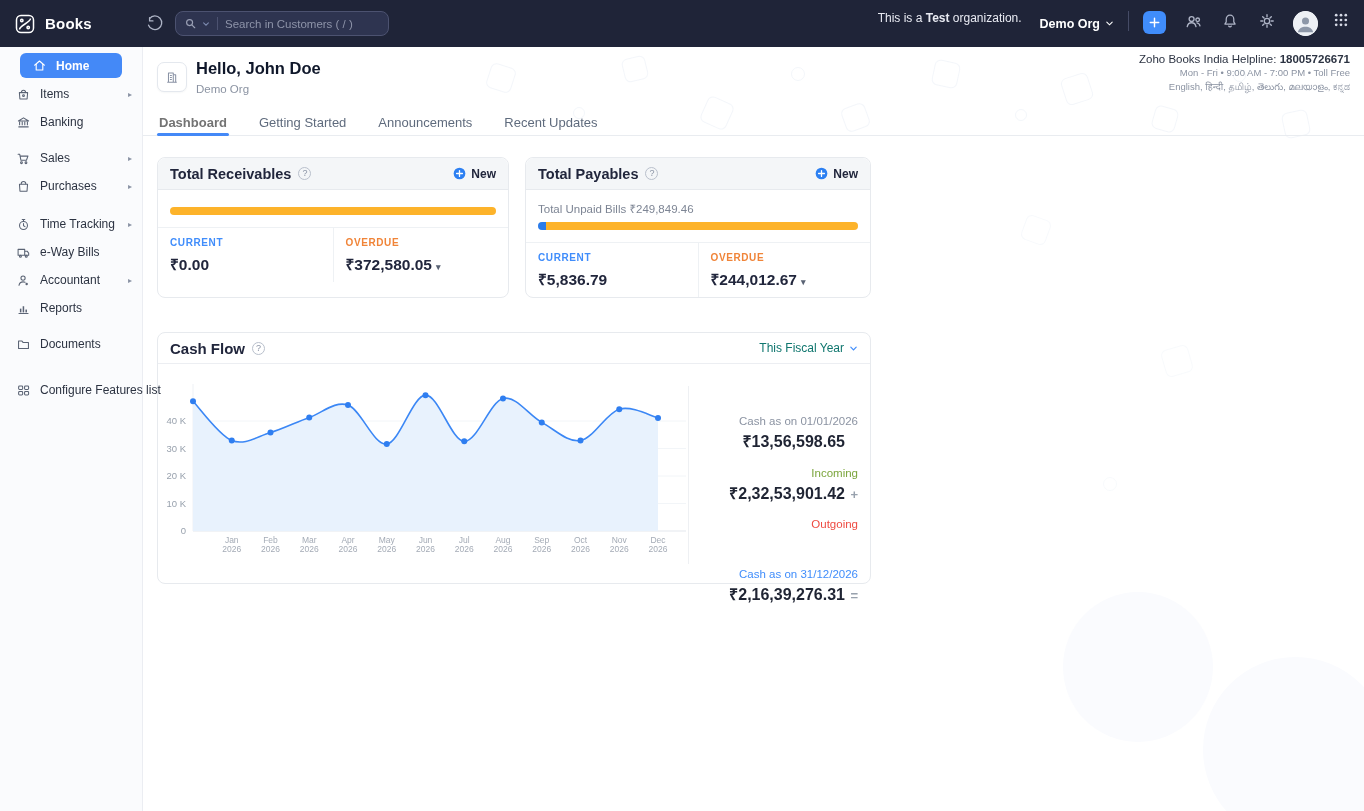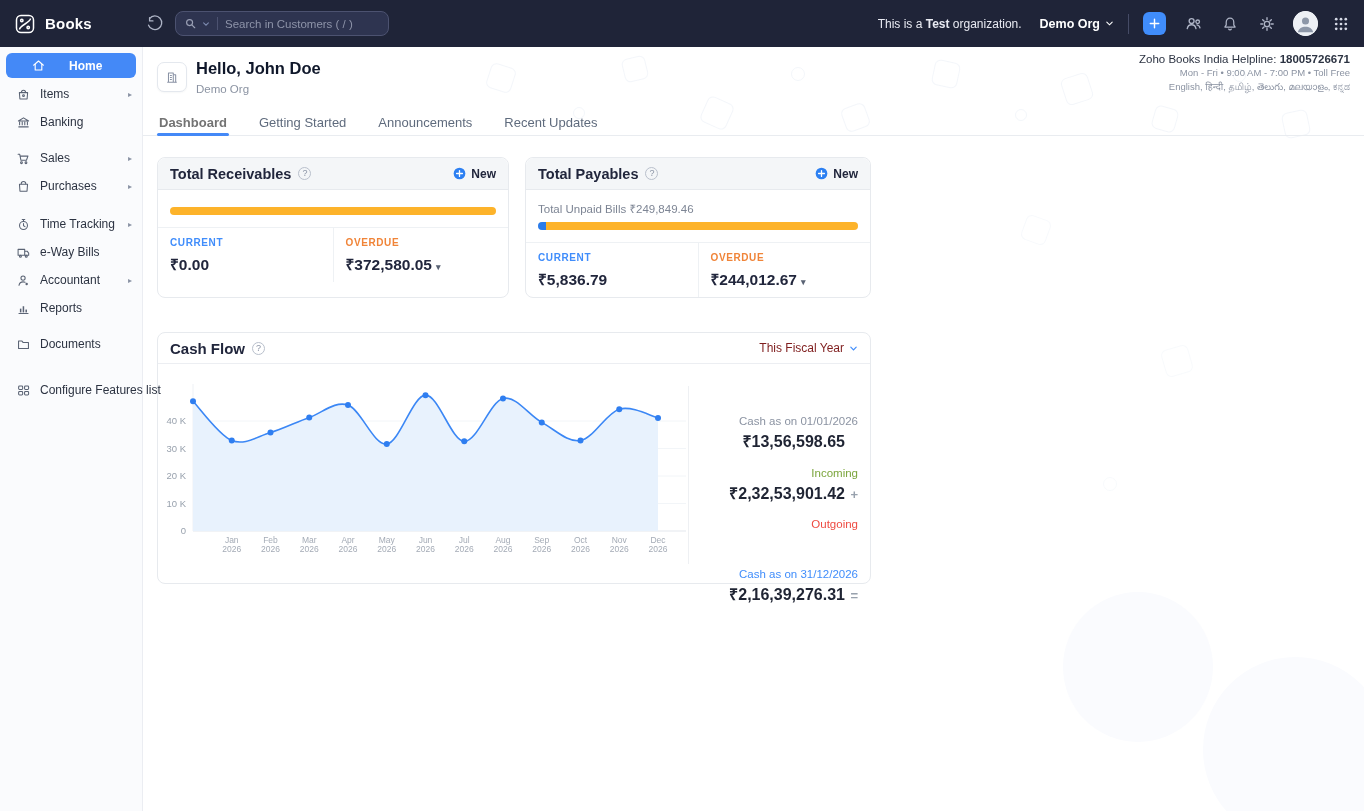--- a/index.html
+++ b/index.html
@@ -14,43 +14,43 @@
   .brand-name { font-size:15px; font-weight:700; letter-spacing:.2px; }
   .icon-btn { background:none; border:none; color:#aeb4c6; display:flex; align-items:center;
               justify-content:center; cursor:pointer; padding:0; }
   .history-btn { width:22px; height:22px; margin-right:10px; }
   .searchbox { display:flex; align-items:center; width:214px; height:25px; background:#2e3450;
                border:1px solid #4c5270; border-radius:8px; padding:0 8px; gap:5px; }
   .searchbox .divider { width:1px; height:13px; background:#4c5270; margin:0 2px; }
   .searchbox input { background:transparent; border:none; outline:none; color:#c9cede;
                      font-size:11.5px; width:140px; font-family:"Liberation Sans",sans-serif; }
   .searchbox input::placeholder { color:#8e94a9; }
-  .tb-right { margin-left:auto; display:flex; align-items:center; }
+  .tb-right { margin-left:auto; display:flex; }
   .org-note { font-size:12px; color:#e8eaf2; }
   .org-note b { font-weight:700; }
   .org-select { display:flex; align-items:center; gap:5px; margin-left:18px; color:#fff;
                 font-size:12.5px; font-weight:600; background:none; border:none; cursor:pointer; }
   .tb-divider { width:1px; height:20px; background:#454b66; margin:0 14px; }
   .plus-btn { width:23px; height:23px; border-radius:6px; background:#408dfb; border:none;
               color:#fff; display:flex; align-items:center; justify-content:center; cursor:pointer; }
   .tb-icon { width:20px; height:20px; margin-left:17px; }
   .avatar { width:25px; height:25px; border-radius:50%; overflow:hidden; background:#edf0f5;
             margin-left:16px; border:none; padding:0; cursor:pointer; display:block; }
   .apps-btn { margin-left:14px; width:18px; height:18px; color:#d6dae6; }
 
   
   .sidebar { position:absolute; top:47px; left:0; bottom:0; width:143px; background:#fafbfd;
              border-right:1px solid #ebedf2; z-index:20; padding-top:6px; }
   .side-item { display:flex; align-items:center; height:28px; padding:0 10px 0 16px;
                cursor:pointer; color:#2c3342; position:relative; }
   .side-item .s-icon { width:15px; height:15px; margin-right:9px; color:#5a6374; flex:0 0 15px; }
   .side-item .s-label { font-size:12px; white-space:nowrap; }
   .side-item .s-arrow { margin-left:auto; font-size:8px; color:#8a93a5; }
-  .side-item.active { background:#4489f7; border-radius:6px; margin:0 6px 2px; height:25px;
-                      padding:0 23px; color:#fff;gap:14px; }
+  .side-item.active { background:#4489f7; border-radius:6px; margin:0 20px 2px; height:25px;
+                      padding:0 10px; color:#fff; }
   .side-item.active .s-icon { color:#fff; margin-left:2px; }
   .side-item.active .s-label { font-weight:600; font-size:12px; }
   .gap-sm { height:8px; } .gap-md { height:10px; } .gap-lg { height:18px; }
 
   
   .main { position:absolute; top:47px; left:143px; right:0; bottom:0; background:#fff; overflow:hidden; }
   .doodle { position:absolute; border:1.5px solid #e9eef6; opacity:.55; z-index:0; }
   .doodle.sq { border-radius:6px; }
   .doodle.ci { border-radius:50%; }
   .blob { position:absolute; border-radius:50%; background:#fafbfe; z-index:0; }
@@ -98,21 +98,21 @@
   .mini-label.current { color:#408dfb; }
   .mini-label.overdue { color:#f08438; }
   .foot-value { font-size:15.5px; font-weight:700; color:#21263c; margin-top:5px; }
   .caret { font-size:9px; color:#5a6374; margin-left:4px; cursor:pointer; }
 
   .cashflow { position:relative; z-index:2; margin:34px 0 0 14px; width:714px; height:252px; }
   .cf-head { height:31px; display:flex; align-items:center; padding:0 12px;
              border-bottom:1px solid #eceef2; }
   .cf-title { font-size:15px; font-weight:700; color:#21263c; }
   .period-btn { margin-left:auto; display:flex; align-items:center; gap:5px; background:none;
-                border:none; cursor:pointer; font-size:12px; color:#7f1d1d;
+                border:none; cursor:pointer; font-size:12px; color:#0f766e;
                 font-family:"Liberation Sans",sans-serif; }
   .cf-body { position:relative; height:219px; }
   .cf-sep { position:absolute; left:530px; top:22px; width:1px; height:178px; background:#eef0f3; }
   .cf-summary { position:absolute; right:12px; top:0; width:250px; text-align:right; }
   .cf-block { position:absolute; right:0; width:250px; }
   .cf-block .cf-label { font-size:11.5px;margin-top:34px; }
   .cf-block .cf-value { font-size:16px; font-weight:700; color:#1f2433; margin-top:3px; }
   .cf-op { display:inline-block; width:13px; text-align:right; color:#98a1ad; font-size:13px;
            font-weight:700; }
   #cashflowChart { position:absolute; left:0; top:0; }

